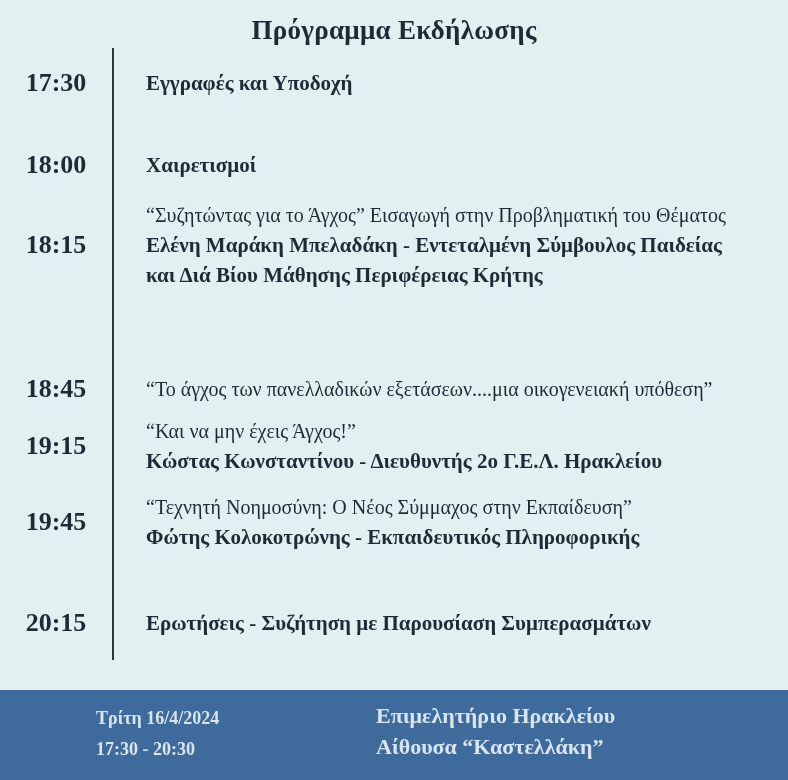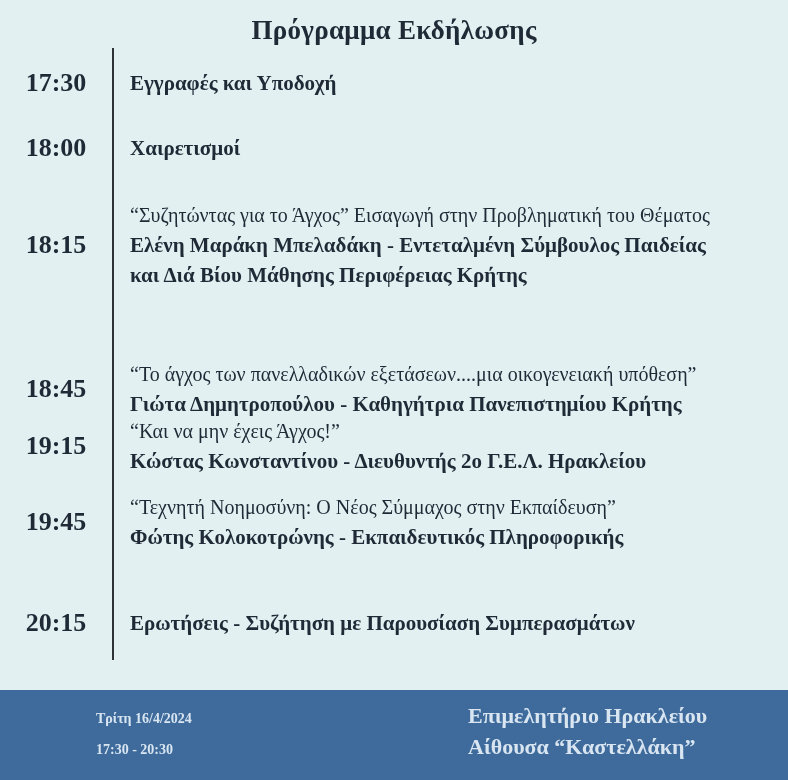--- a/index.html
+++ b/index.html
@@ -39,35 +39,35 @@
     background: var(--divider);
   }
   .row {
     position: absolute;
     left: 0;
     width: 788px;
     display: flex;
     align-items: center;
   }
   .row-1 { top: 66px;  height: 34px; }
-  .row-2 { top: 131px; height: 34px; }
+  .row-2 { top: 148px; height: 34px; }
   .row-3 { top: 198px; height: 94px; }
   .row-4 { top: 326px; height: 62px; margin-top: 32px; }
   .row-5 { top: 415px; height: 62px; }
   .row-6 { top: 491px; height: 62px; }
   .row-7 { top: 606px; height: 34px; }
   .time-cell {
     width: 112px;
     flex: 0 0 112px;
     text-align: center;
     font-size: 26px;
     font-weight: bold;
   }
   .content-cell {
-    padding-left: 18px;
+    padding-left: 34px;
     white-space: nowrap;
   }
   .line { line-height: 30px; }
   .line-bold { font-size: 21px; font-weight: bold; }
   .line-quote { font-size: 20px; font-weight: normal; }
   .footer-bar {
     position: absolute;
     left: 0;
     bottom: 0;
     width: 788px;
@@ -75,25 +75,24 @@
     background: var(--footer-background);
     color: var(--footer-text);
     display: flex;
     font-weight: bold;
   }
   .footer-left {
     margin-left: 96px;
     padding-top: 13px;
     width: 280px;
     flex: 0 0 280px;
-    font-size: 14px;
+    font-size: 18px;
     line-height: 31px;
   }
   .footer-right {
-    margin-left: 92px;
     padding-top: 10px;
     font-size: 22px;
     line-height: 31px;
   }
 </style>
 </head>
 <body>
 
 <div class="page">
 
@@ -123,21 +122,20 @@
         <div class="line line-quote">“Συζητώντας για το Άγχος” Εισαγωγή στην Προβληματική του Θέματος</div>
         <div class="line line-bold">Ελένη Μαράκη Μπελαδάκη - Εντεταλμένη Σύμβουλος Παιδείας</div>
         <div class="line line-bold">και Διά Βίου Μάθησης Περιφέρειας Κρήτης</div>
       </div>
     </div>
 
     <div class="row row-4">
       <div class="time-cell">18:45</div>
       <div class="content-cell">
         <div class="line line-quote">“Το άγχος των πανελλαδικών εξετάσεων....μια οικογενειακή υπόθεση”</div>
-        <div class="line line-bold">Γιώτα Δημητροπούλου - Καθηγήτρια Πανεπιστημίου Κρήτης</div>
       </div>
     </div>
 
     <div class="row row-5">
       <div class="time-cell">19:15</div>
       <div class="content-cell">
         <div class="line line-quote">“Και να μην έχεις Άγχος!”</div>
         <div class="line line-bold">Κώστας Κωνσταντίνου - Διευθυντής 2ο Γ.Ε.Λ. Ηρακλείου</div>
       </div>
     </div>

